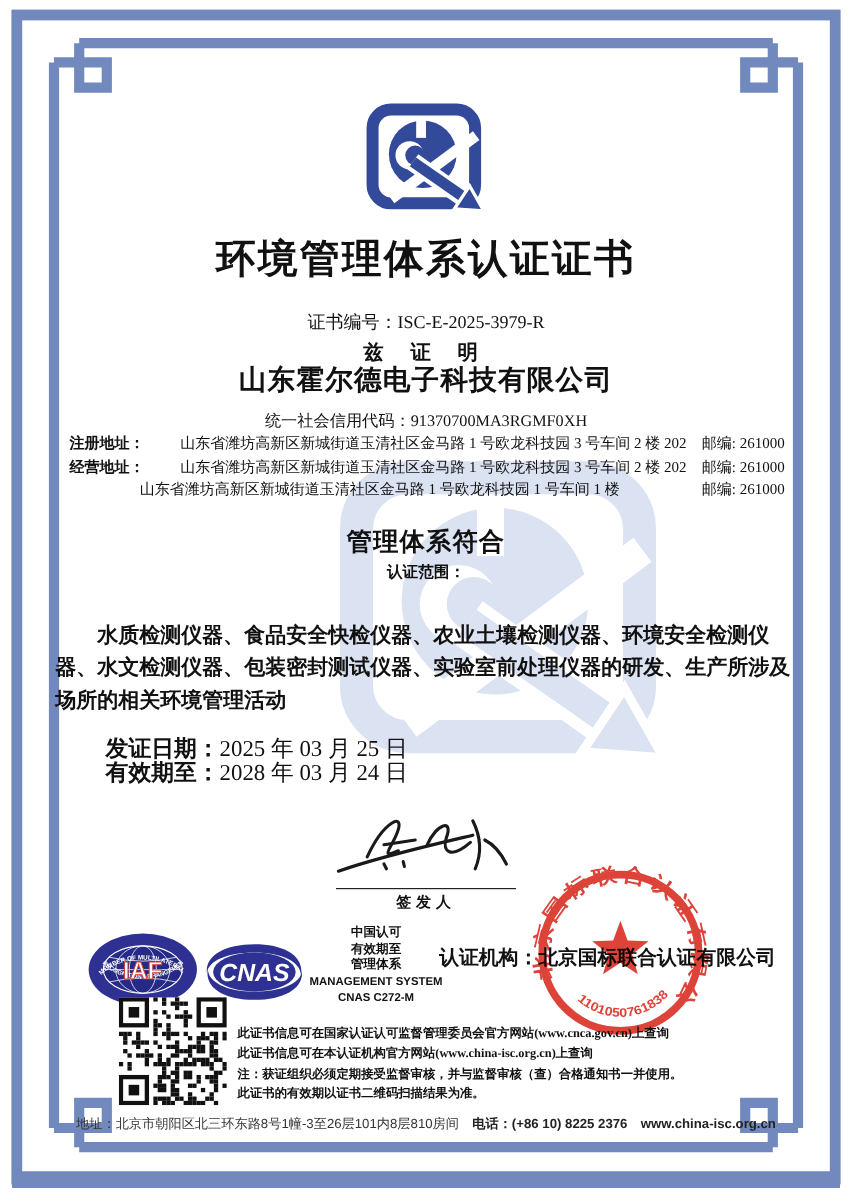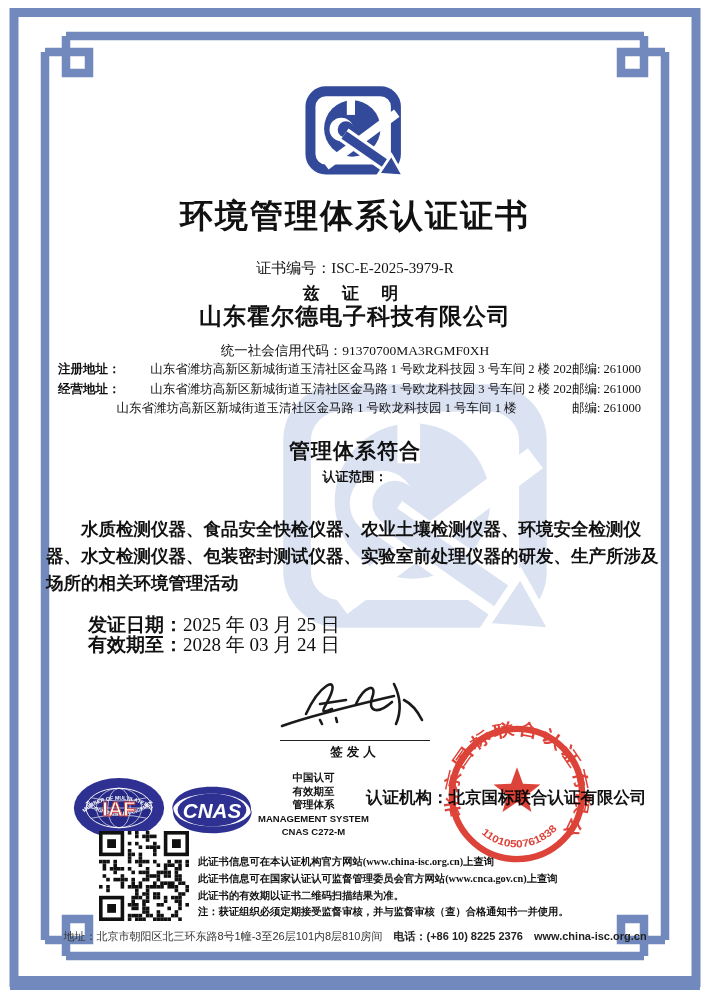--- a/index.html
+++ b/index.html
@@ -17,21 +17,21 @@
   .certno{top:259px;font-size:15px;}
   .hereby{top:282px;font-size:17px;font-weight:bold;letter-spacing:9px;}
   .company{top:301px;font-size:23px;font-weight:bold;letter-spacing:1px;}
   .credit{top:342px;font-size:13.5px;}
   
   .addr-block{position:absolute;left:58px;right:56px;top:360px;font-size:12.5px;}
   .addr-row{display:flex;line-height:19.5px;}
   .addr-label{flex:none;font-weight:bold;}
   .addr-text{flex:1;text-align:right;padding-left:3px;}
   .addr-row.addr-center .addr-text{text-align:center;}
-  .addr-zip{flex:none;width:82px;text-align:left;}
+  .addr-zip{flex:none;width:82px;text-align:right;}
   
   .sys{top:437px;font-size:21px;font-weight:bold;letter-spacing:1px;}
   .standard{top:463px;font-size:20px;}
   .scopelabel{top:468px;font-size:13px;font-weight:bold;}
   .scope{position:absolute;left:46px;width:622px;top:516px;font-size:17.5px;font-weight:bold;
          line-height:27px;text-indent:2em;text-align:left;}
   
   .dates{position:absolute;left:88px;top:615px;font-size:19px;text-align:center;line-height:20px;}
   .dates b{font-weight:bold;}
   
@@ -405,24 +405,24 @@
       <rect x="1.8" y="66.6" width="21.6" height="21.6"></rect>
     </g>
     <g fill="#111">
       <rect x="8.2" y="8.2" width="8.8" height="8.8"></rect>
       <rect x="73" y="8.2" width="8.8" height="8.8"></rect>
       <rect x="8.2" y="73" width="8.8" height="8.8"></rect>
     </g>
   </svg>
 
   <div class="notes">
+    <div>此证书信息可在国家认证认可监督管理委员会官方网站(www.cnca.gov.cn)上查询</div>
     <div>此证书信息可在本认证机构官方网站(www.china-isc.org.cn)上查询</div>
-    <div>此证书信息可在国家认证认可监督管理委员会官方网站(www.cnca.gov.cn)上查询</div>
+    <div>注：获证组织必须定期接受监督审核，并与监督审核（查）合格通知书一并使用。</div>
     <div>此证书的有效期以证书二维码扫描结果为准。</div>
-    <div>注：获证组织必须定期接受监督审核，并与监督审核（查）合格通知书一并使用。</div>
   </div>
 
   <div class="abs ctr footer">
     <span>地址：北京市朝阳区北三环东路8号1幢-3至26层101内8层810房间</span>
     <b><span>电话：(+86 10) 8225 2376</span></b>
     <b><span>www.china-isc.org.cn</span></b>
   </div>
 
 </div>
 

